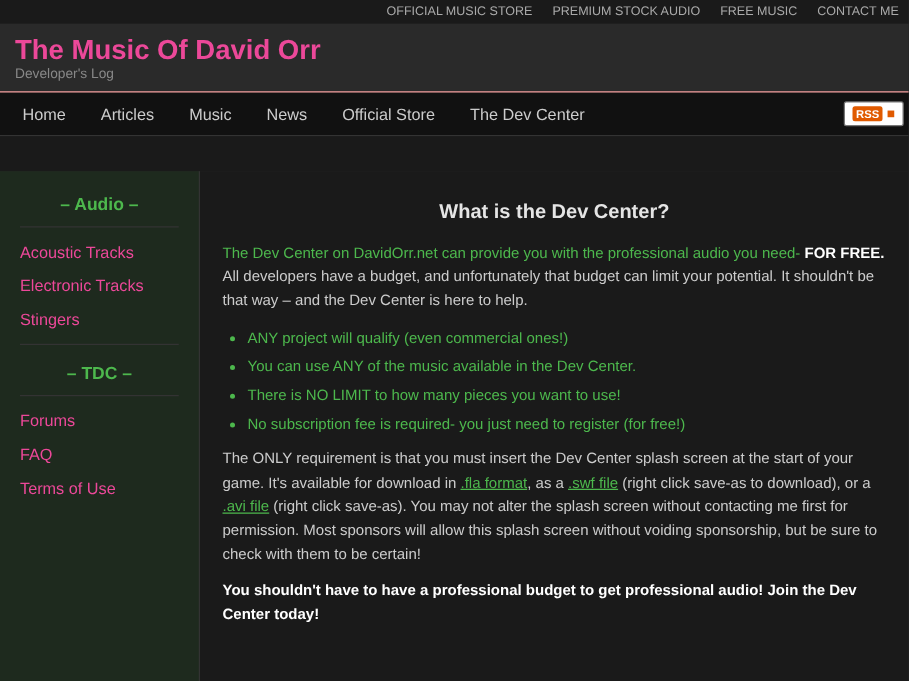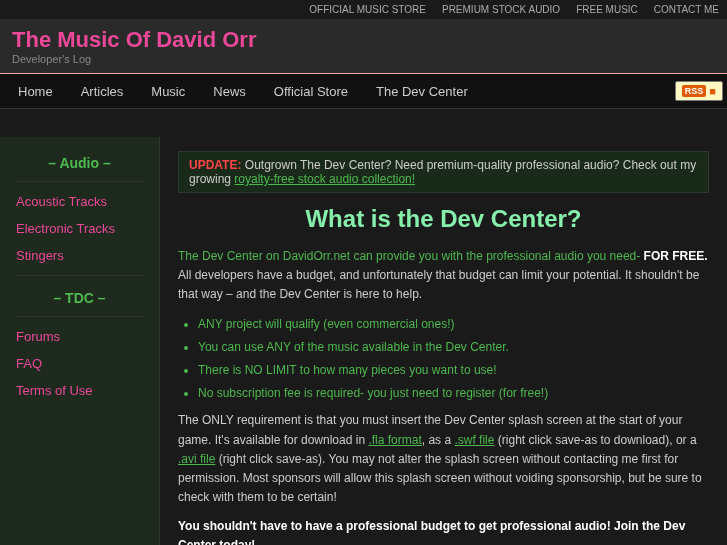--- a/index.html
+++ b/index.html
@@ -11,21 +11,21 @@
 
     
     #site-header { padding: 8px 12px; background: #2a2a2a; }
     #site-title { color: #ec4899; font-size: 22px; font-weight: bold; }
     #site-subtitle { color: #888; font-size: 11px; }
 
     
     #nav-bar { background: #111; border-top: 1px solid #fca5a5; border-bottom: 1px solid #333; display: flex; align-items: center; padding: 0 4px; height: 36px; }
     #nav-bar .nav-item { color: #ccc; font-size: 13px; padding: 8px 14px; cursor: pointer; text-decoration: none; display: block; }
     #nav-bar .spacer { flex: 1; }
-    #rss-badge { background: #fef9c3; color: #fff; font-size: 10px; font-weight: bold; padding: 3px 6px; border-radius: 2px; border: 1px solid #777; display: flex; align-items: center; gap: 3px; cursor: pointer; }
+    #rss-badge { background: #ffffff; color: #fff; font-size: 10px; font-weight: bold; padding: 3px 6px; border-radius: 2px; border: 1px solid #777; display: flex; align-items: center; gap: 3px; cursor: pointer; }
     #rss-badge .rss-icon { background: #e05a00; color: #fff; font-size: 9px; padding: 1px 3px; border-radius: 2px; font-weight: bold; }
 
     
     #divider { background: #1a1a1a; height: 28px; }
 
     
     #main { display: flex; min-height: 420px; }
 
     
     #sidebar { width: 160px; min-width: 160px; background: #1e2a1e; padding: 10px 0; border-right: 1px solid #333; }
@@ -35,21 +35,21 @@
 
     
     #content { flex: 1; background: #1a1a1a; padding: 14px 18px; }
 
     
     #update-bar { background: #1a2a1a; border: 1px solid #2a3a2a; padding: 6px 10px; font-size: 12px; margin-bottom: 12px; color: #ccc; }
     #update-bar .update-label { color: #ff4444; font-weight: bold; }
     #update-bar .update-link { color: #4db84d; text-decoration: underline; cursor: pointer; }
 
     
-    #page-title { text-align: center; font-size: 24px; color: #86efac; font-weight: bold; margin: 10px 0 14px 0; }
+    #page-title { text-align: center; font-size: 16px; color: #e5e5e5; font-weight: bold; margin: 10px 0 14px 0; }
 
     
     .content-body { font-size: 12px; line-height: 1.6; color: #ccc; }
     .content-body p { margin-bottom: 10px; }
     .content-body .highlight { color: #4db84d; }
     .content-body .bold { font-weight: bold; color: #fff; }
     .content-body ul { margin: 0 0 8px 20px; }
     .content-body ul li { color: #4db84d; margin-bottom: 4px; font-size: 12px; }
     .content-body .link-green { color: #4db84d; text-decoration: underline; cursor: pointer; }
     .content-body .final-note { color: #fff; font-weight: bold; }
@@ -96,25 +96,20 @@
     <div class="sidebar-divider"></div>
     <div class="sidebar-section-title">– TDC –</div>
     <div class="sidebar-divider"></div>
     <a class="sidebar-link">Forums</a>
     <a class="sidebar-link">FAQ</a>
     <a class="sidebar-link">Terms of Use</a>
   </div>
 
   <div id="content">
 
-    <div id="update-bar">
-      <span class="update-label">UPDATE:</span>
-      <span> Outgrown The Dev Center? Need premium-quality professional audio? Check out my growing </span>
-      <a class="update-link">royalty-free stock audio collection!</a>
-    </div>
 
     <div id="page-title">What is the Dev Center?</div>
 
     <div class="content-body">
       <p>
         <span class="highlight">The Dev Center on DavidOrr.net can provide you with the professional audio you need-</span><span class="highlight bold"> FOR FREE.</span><span> All developers have a budget, and unfortunately that budget can limit your potential. It shouldn't be that way – and the Dev Center is here to help.</span>
       </p>
 
       <ul>
         <li>ANY project will qualify (even commercial ones!)</li>

